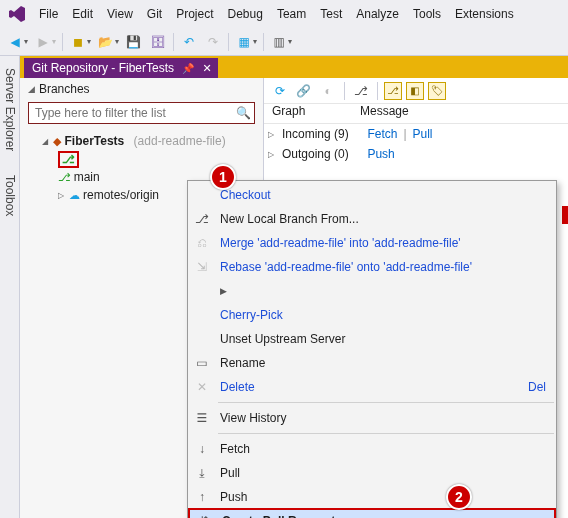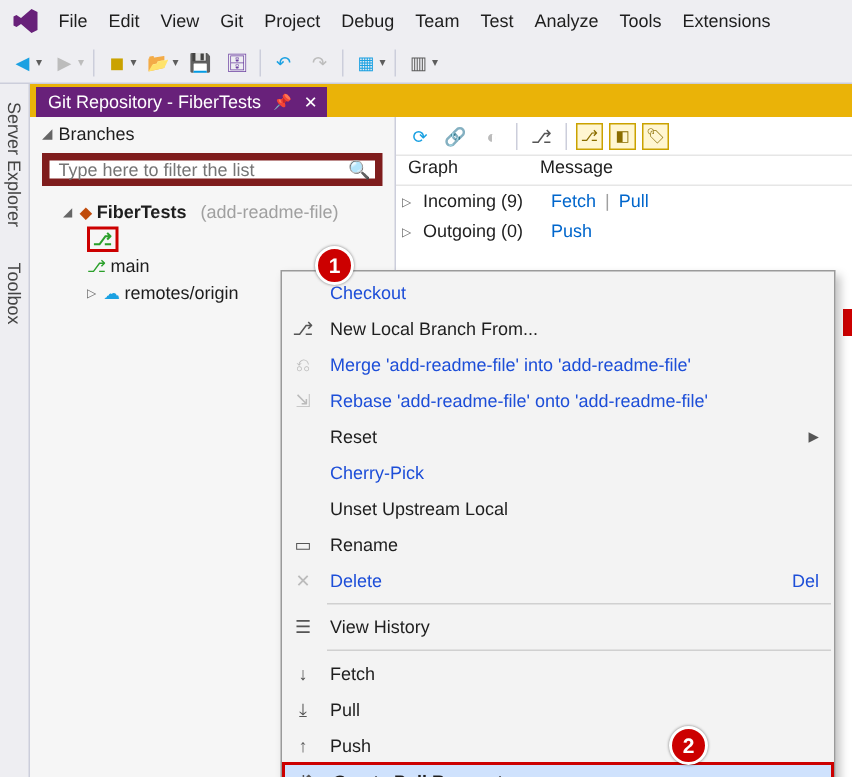--- a/index.html
+++ b/index.html
@@ -17,21 +17,21 @@
 .main{position:absolute;left:20px;top:56px;right:0;bottom:0;display:flex;flex-direction:column}
 .doc-tab-row{height:22px;background:#eab308;display:flex;align-items:flex-end;padding-left:4px}
 .doc-tab{background:#68217a;color:#fff;padding:3px 6px 3px 8px;display:flex;align-items:center;gap:8px;height:20px}
 .doc-tab span{color:#fff}
 .pin{color:#fff;font-size:10px}
 .close-x{color:#fff;font-size:11px}
 .content{flex:1;display:flex;background:#f6f6f6}
 .left-pane{width:244px;border-right:1px solid #cccedb;background:#f6f6f6;display:flex;flex-direction:column}
 .panel-hdr{padding:4px 8px;color:#444;display:flex;align-items:center;gap:4px;font-weight:400}
 .panel-hdr .tri{font-size:9px;color:#666}
-.search-row{display:flex;align-items:center;margin:2px 8px 6px 8px;border:5px solid #7f1d1d;background:#fff;height:22px}
+.search-row{display:flex;align-items:center;margin:2px 8px 6px 8px;border:1px solid #7f1d1d;background:#fff;height:22px}
 .search-row input{flex:1;border:0;outline:0;padding:0 6px;background:transparent}
 .search-row .mag{width:20px;text-align:center;color:#555}
 .tree{padding:2px 0 0 8px}
 .tree-row{display:flex;align-items:center;height:18px;gap:3px;padding:1px 0}
 .tree-indent1{padding-left:14px}
 .tree-indent2{padding-left:30px}
 .tri-sm{font-size:8px;color:#666;width:8px;display:inline-block}
 .repo-ico{color:#c04b0b;font-size:11px}
 .branch-ico{color:#2aa02a;font-size:11px}
 .cloud-ico{color:#1ba1e2;font-size:11px}
@@ -194,30 +194,29 @@
   <div class="ctx-item disabled">
       <span class="ctx-ico">⎌</span>
       <span class="ctx-label">Merge 'add-readme-file' into 'add-readme-file'</span>
     </div>
   <div class="ctx-item disabled">
       <span class="ctx-ico">⇲</span>
       <span class="ctx-label">Rebase 'add-readme-file' onto 'add-readme-file'</span>
     </div>
   <div class="ctx-item">
       <span class="ctx-ico"></span>
-      <span class="ctx-label">Reset</span>
       <span class="arrow-r">▶</span>
     </div>
   <div class="ctx-item disabled">
       <span class="ctx-ico"></span>
       <span class="ctx-label">Cherry-Pick</span>
     </div>
   <div class="ctx-item">
       <span class="ctx-ico"></span>
-      <span class="ctx-label">Unset Upstream Local</span>
+      <span class="ctx-label">Unset Upstream Server</span>
     </div>
   <div class="ctx-item">
       <span class="ctx-ico">▭</span>
       <span class="ctx-label">Rename</span>
     </div>
   <div class="ctx-item disabled">
       <span class="ctx-ico">✕</span>
       <span class="ctx-label">Delete</span>
       <span class="ctx-short">Del</span>
     </div>

